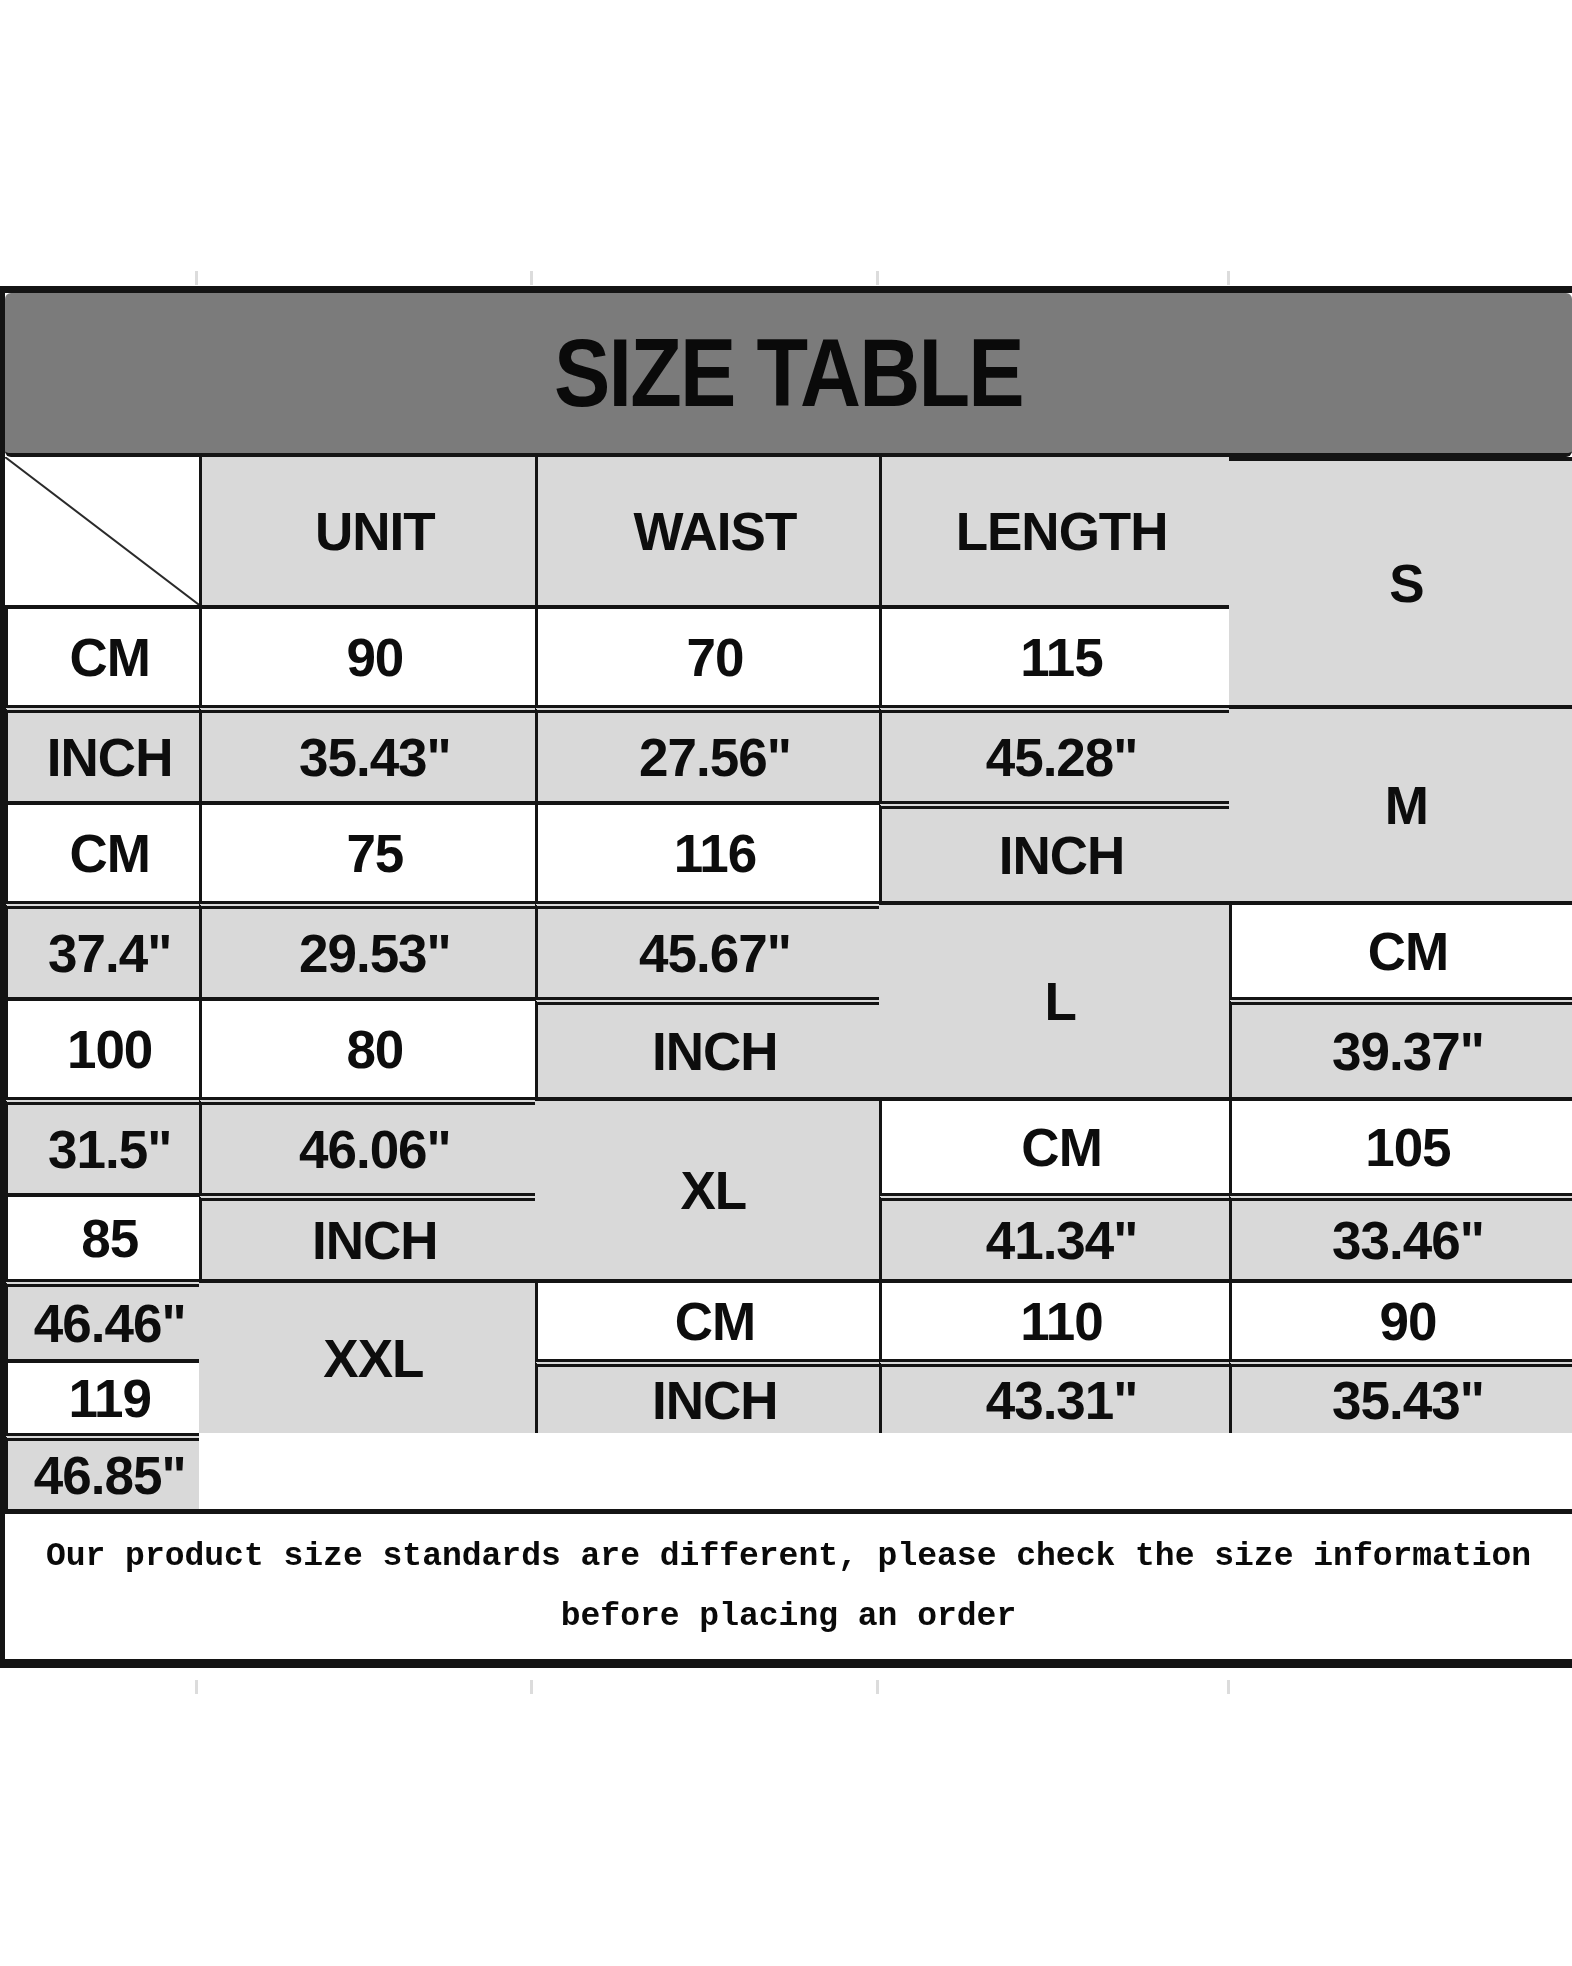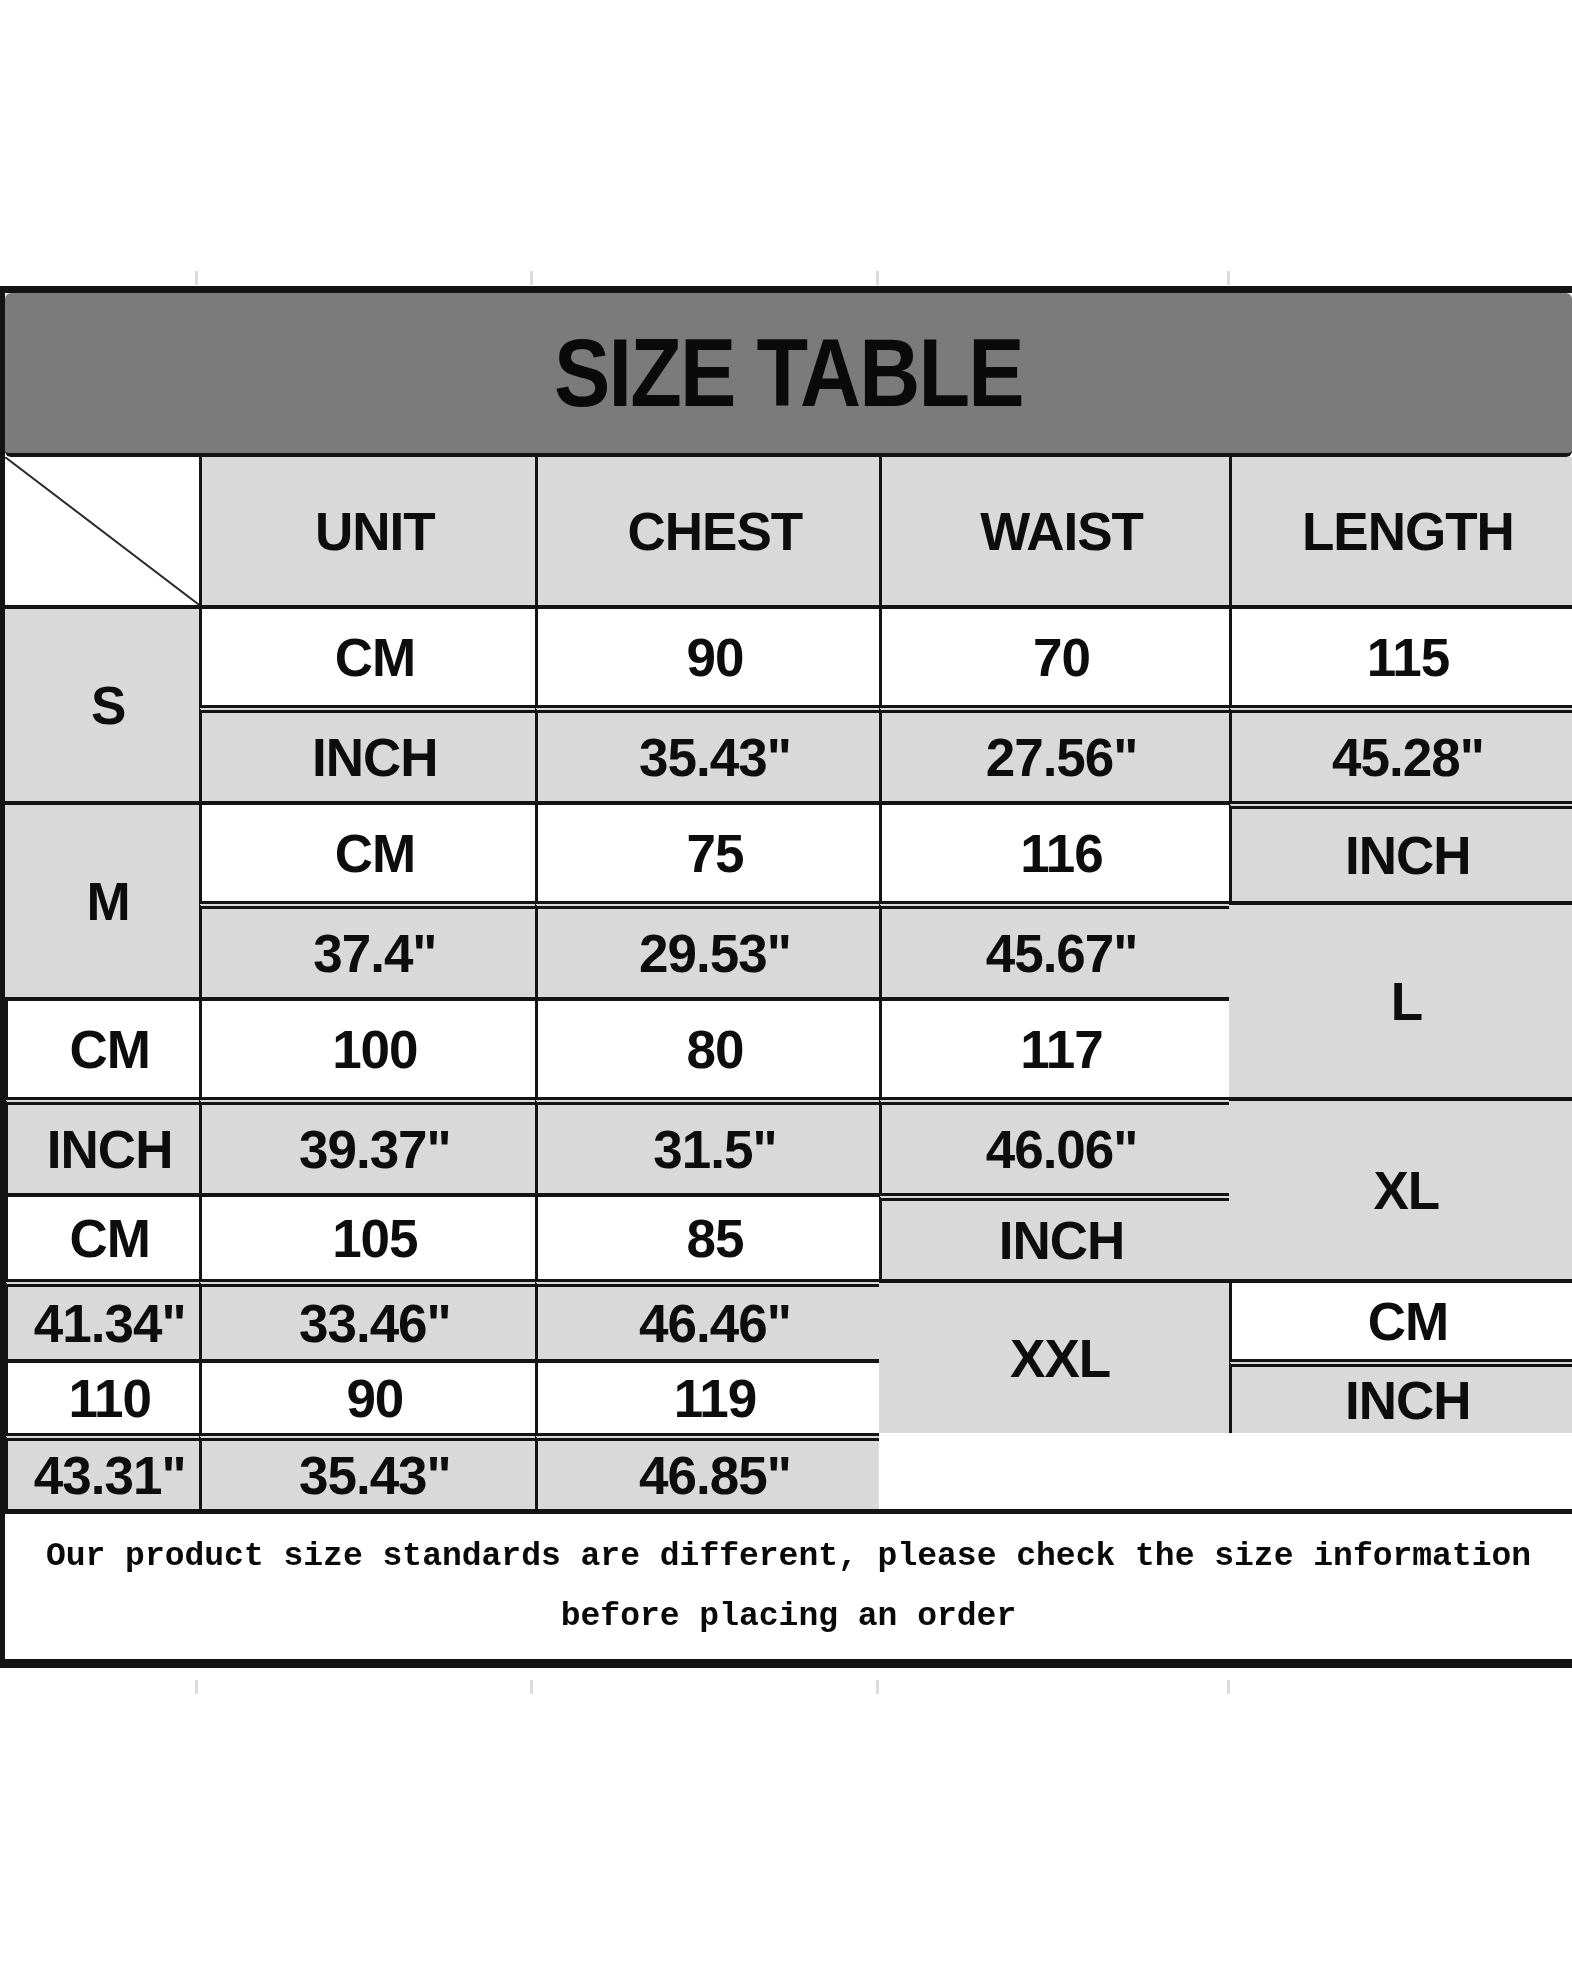--- a/index.html
+++ b/index.html
@@ -87,21 +87,20 @@
     </div>
 
     <div class="grid">
 
       <div class="c corner first">
         <svg viewBox="0 0 100 100" preserveAspectRatio="none">
           <line x1="0" y1="0" x2="100" y2="100" stroke="#2a2a2a" stroke-width="2" vector-effect="non-scaling-stroke"></line>
         </svg>
       </div>
       <div class="c g">UNIT</div>
-      <div class="c g">CHEST</div>
       <div class="c g">WAIST</div>
       <div class="c g">LENGTH</div>
 
       <div class="c g size first cmrow">S</div>
       <div class="c w cmrow">CM</div>
       <div class="c w cmrow">90</div>
       <div class="c w cmrow">70</div>
       <div class="c w cmrow">115</div>
       <div class="c g inchrow">INCH</div>
       <div class="c g inchrow">35.43"</div>
@@ -114,21 +113,20 @@
       <div class="c w cmrow">116</div>
       <div class="c g inchrow">INCH</div>
       <div class="c g inchrow">37.4"</div>
       <div class="c g inchrow">29.53"</div>
       <div class="c g inchrow">45.67"</div>
 
       <div class="c g size first cmrow">L</div>
       <div class="c w cmrow">CM</div>
       <div class="c w cmrow">100</div>
       <div class="c w cmrow">80</div>
-      <div class="c w cmrow">117</div>
       <div class="c g inchrow">INCH</div>
       <div class="c g inchrow">39.37"</div>
       <div class="c g inchrow">31.5"</div>
       <div class="c g inchrow">46.06"</div>
 
       <div class="c g size first cmrow">XL</div>
       <div class="c w cmrow">CM</div>
       <div class="c w cmrow">105</div>
       <div class="c w cmrow">85</div>
       <div class="c g inchrow">INCH</div>

